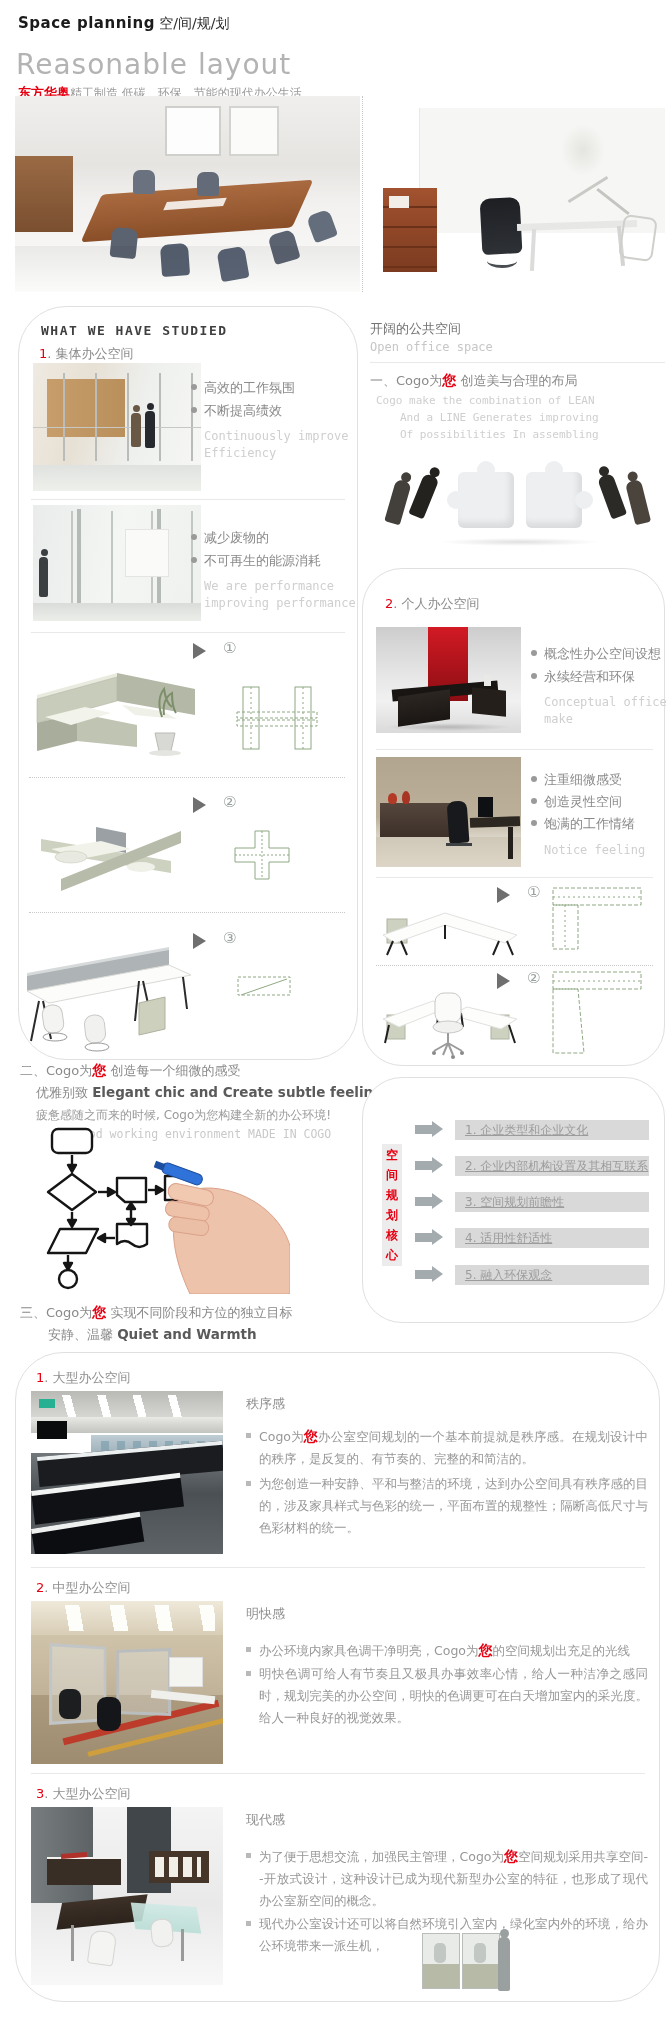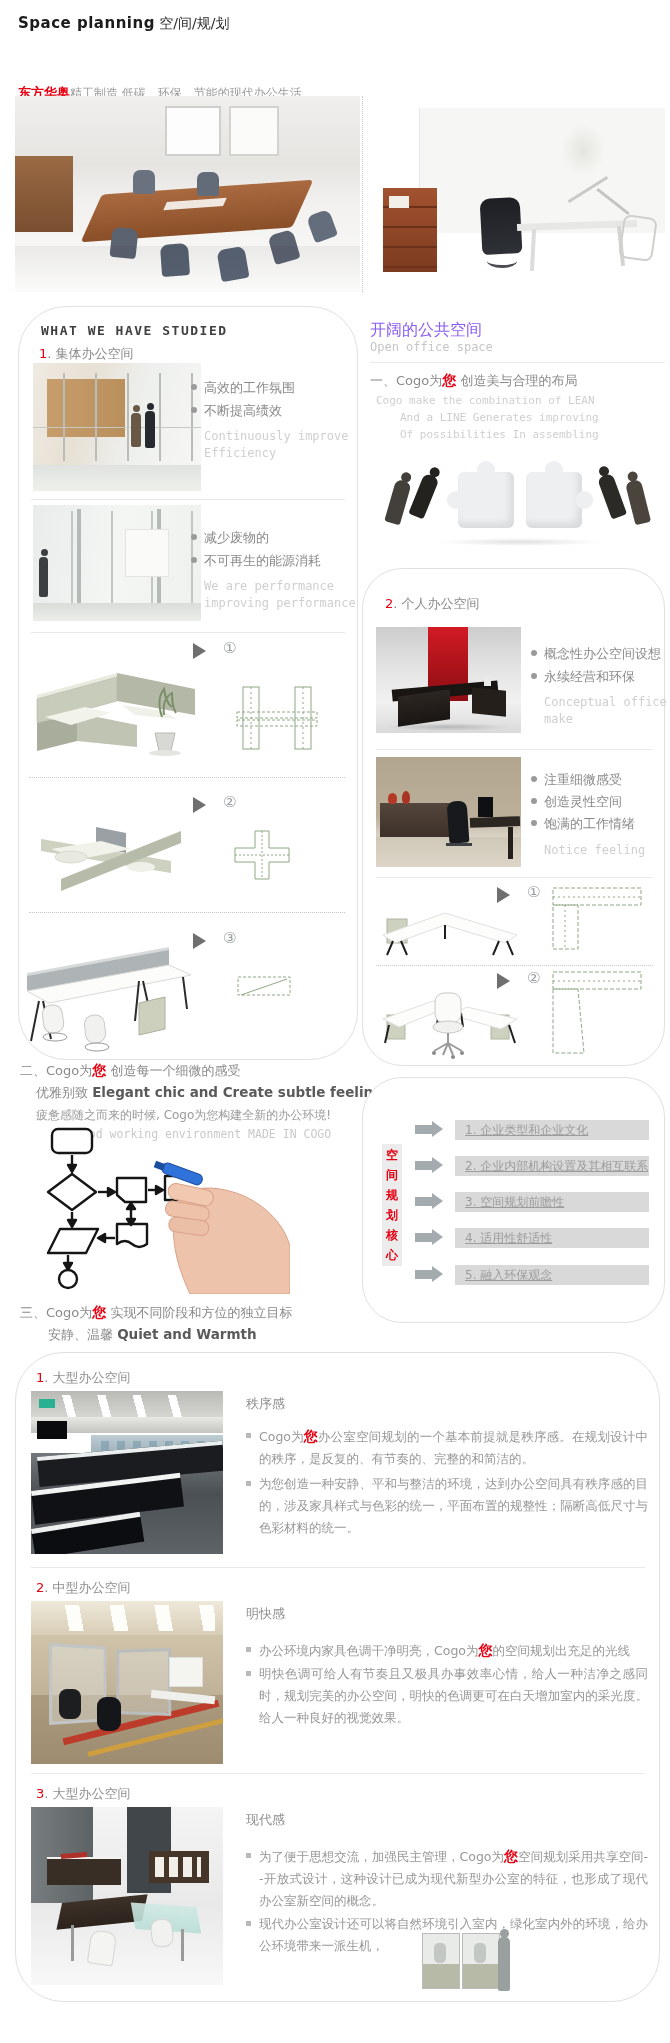--- a/index.html
+++ b/index.html
@@ -51,21 +51,21 @@
 #photo-tr i:nth-child(5){left:118px;top:158px;width:30px;height:14px;border-bottom:3px solid #4a4d52;border-radius:50%}
 #photo-tr i:nth-child(6){left:148px;top:126px;width:120px;height:7px;background:#e7e7e5;transform:rotate(-2deg)}
 #photo-tr i:nth-child(7){left:162px;top:133px;width:4px;height:42px;background:#dcdcda;transform:rotate(3deg)}
 #photo-tr i:nth-child(8){left:250px;top:130px;width:4px;height:40px;background:#d4d4d2;transform:rotate(-6deg)}
 #photo-tr i:nth-child(9){left:196px;top:92px;width:46px;height:3px;background:#c9c9c6;transform:rotate(-32deg)}
 #photo-tr i:nth-child(10){left:224px;top:104px;width:40px;height:3px;background:#c4c4c1;transform:rotate(38deg)}
 #photo-tr i:nth-child(11){left:192px;top:28px;width:44px;height:52px;border-radius:50%;
   background:radial-gradient(closest-side,#e4e4e0,rgba(228,228,224,0))}
 #photo-tr i:nth-child(12){left:252px;top:120px;width:34px;height:44px;border:2px solid #cfcfcc;border-radius:8px;transform:rotate(8deg)}
 
-#cap-zh{left:370px;top:320px;font-size:16px;color:#8b5cf6}
+#cap-zh{left:370px;top:320px;font-size:13px;color:#737373}
 #cap-en{left:370px;top:340px;font-size:12px;color:#c6c6c6}
 #hr1{left:370px;top:362px;width:295px}
 #pt1{left:370px;top:372px;font-size:13px;color:#8a8a8a}
 .enl{position:absolute;font-size:11px;line-height:17px;color:#cfcfcf}
 #pt1e1{left:376px;top:392px}#pt1e2{left:400px;top:409px}#pt1e3{left:400px;top:426px}
 
 
 #puzzle{left:370px;top:446px;width:295px;height:102px;overflow:hidden;background:#fff}
 .pz,.pz2{position:absolute;width:56px;height:56px;background:#edeff1;border-radius:6px;
   box-shadow:inset -4px -5px 7px rgba(0,0,0,.09)}
@@ -278,20 +278,21 @@
 #partition i:nth-child(6){left:86px;top:0;width:9px;height:9px;border-radius:50%;background:#9aa09f}
 </style>
 </head>
 <body>
 
 <div id="page">
 
   <div id="hdr" class="abs">
     <span class="en">Space planning</span><span class="zh"> 空/间/规/划</span>
   </div>
+  <div id="headline" class="abs">Reasonable layout</div>
   <div id="brandline" class="abs">
     <span class="brand">东方华奥</span><span class="tag">精工制造 低碳、环保、节能的现代办公生活</span>
   </div>
 
   <div id="photo-tl" class="abs">
     <i class="d"></i>
       <i class="d"></i>
       <i class="d"></i>
       <i class="d"></i>
       <i class="d"></i>

